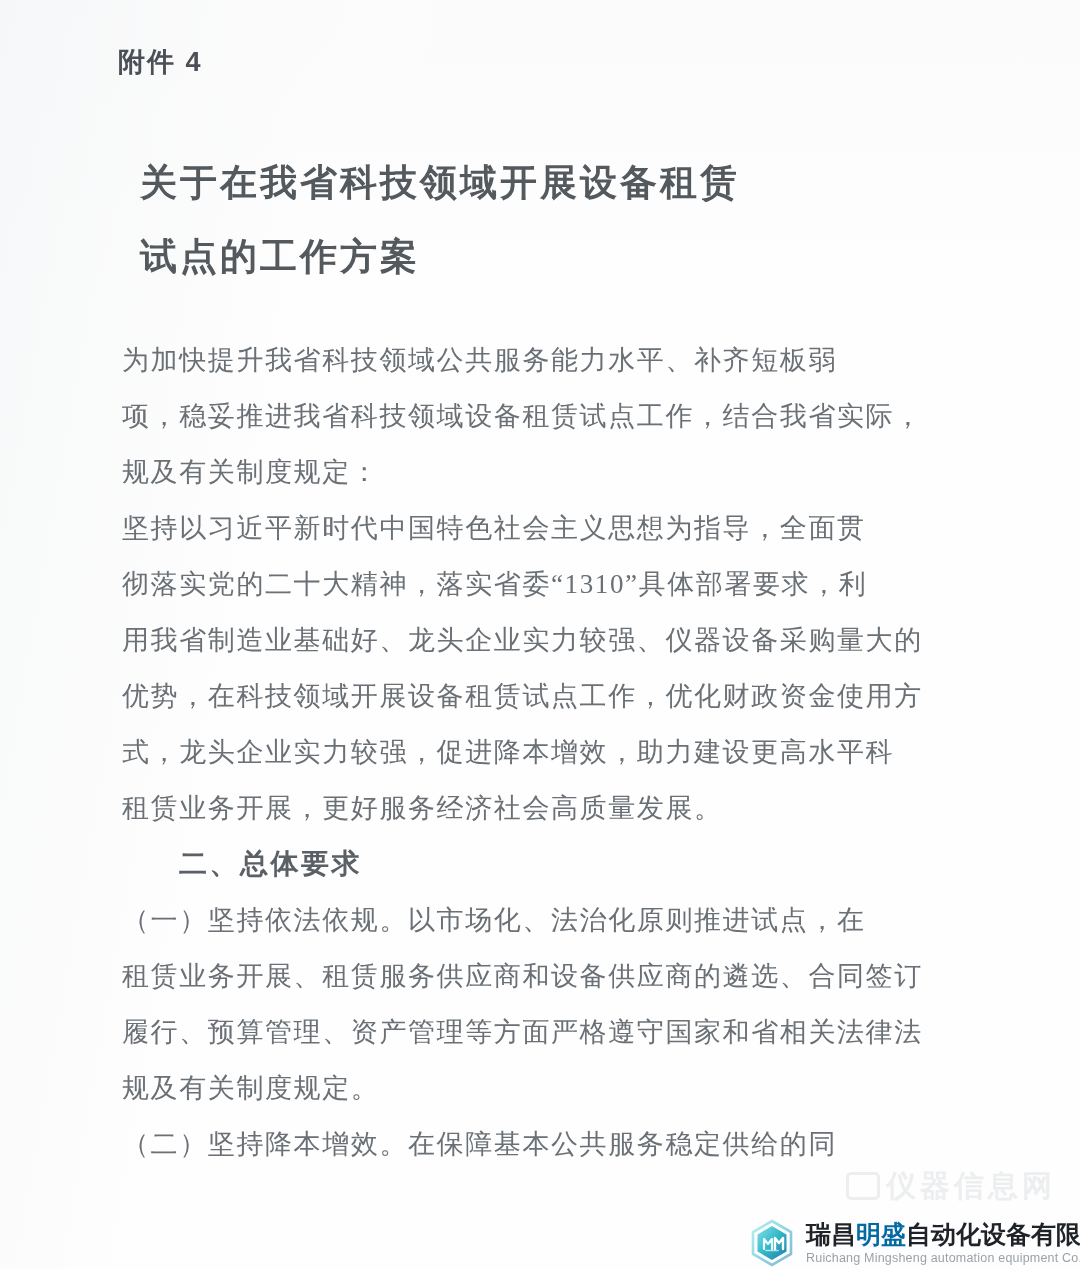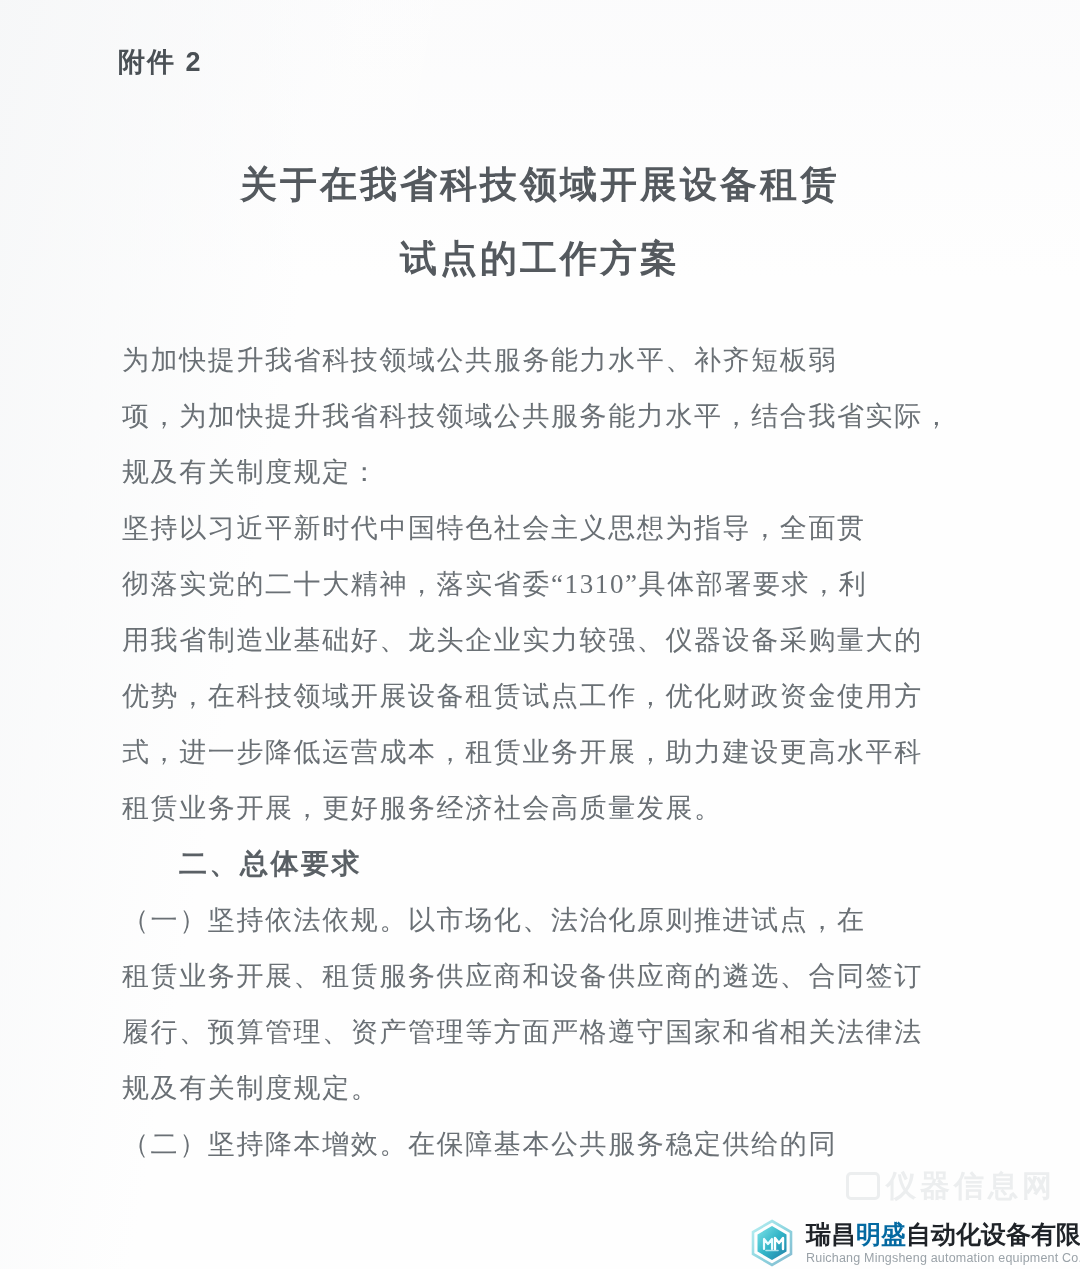--- a/index.html
+++ b/index.html
@@ -45,22 +45,22 @@
     letter-spacing: 2px;
     color: #4a5055;
   }
 
   
   .doc-title {
     position: absolute;
     left: 140px;
     top: 148px;
     width: 800px;
-    text-align: center;
-    font-family: Liberation Sans, sans-serif;
+    text-align: left;
+    font-family: Liberation Mono, monospace;
     font-size: 37px;
     font-weight: 700;
     color: #54595e;
     line-height: 74px;
     letter-spacing: 3px;
   }
   .doc-title .tline { display: block; }
 
   
   .body-block {
@@ -162,38 +162,38 @@
 <body>
 
 <div id="page">
 
   <div class="watermark">
     <span class="watermark-mark"></span><span>仪器信息网</span>
   </div>
 
   <div class="layer">
 
-    <div class="attach-label">附件 2</div>
+    <div class="attach-label">附件 4</div>
 
     <div class="doc-title">
       <span class="tline">关于在我省科技领域开展设备租赁</span>
       <span class="tline">试点的工作方案</span>
     </div>
 
     <div class="body-block">
 
       <p class="para">为加快提升我省科技领域公共服务能力水平、补齐短板弱</p>
-      <p class="para">项，为加快提升我省科技领域公共服务能力水平，结合我省实际，</p>
+      <p class="para">项，稳妥推进我省科技领域设备租赁试点工作，结合我省实际，</p>
       <p class="para">规及有关制度规定：</p>
 
       <p class="para">坚持以习近平新时代中国特色社会主义思想为指导，全面贯</p>
       <p class="para">彻落实党的二十大精神，落实省委“1310”具体部署要求，利</p>
       <p class="para">用我省制造业基础好、龙头企业实力较强、仪器设备采购量大的</p>
       <p class="para">优势，在科技领域开展设备租赁试点工作，优化财政资金使用方</p>
-      <p class="para">式，进一步降低运营成本，租赁业务开展，助力建设更高水平科</p>
+      <p class="para">式，龙头企业实力较强，促进降本增效，助力建设更高水平科</p>
       <p class="para">租赁业务开展，更好服务经济社会高质量发展。</p>
 
       <p class="section-head">二、总体要求</p>
       <p class="para">（一）坚持依法依规。以市场化、法治化原则推进试点，在</p>
       <p class="para">租赁业务开展、租赁服务供应商和设备供应商的遴选、合同签订</p>
       <p class="para">履行、预算管理、资产管理等方面严格遵守国家和省相关法律法</p>
       <p class="para">规及有关制度规定。</p>
       <p class="para">（二）坚持降本增效。在保障基本公共服务稳定供给的同</p>
 
     </div>

